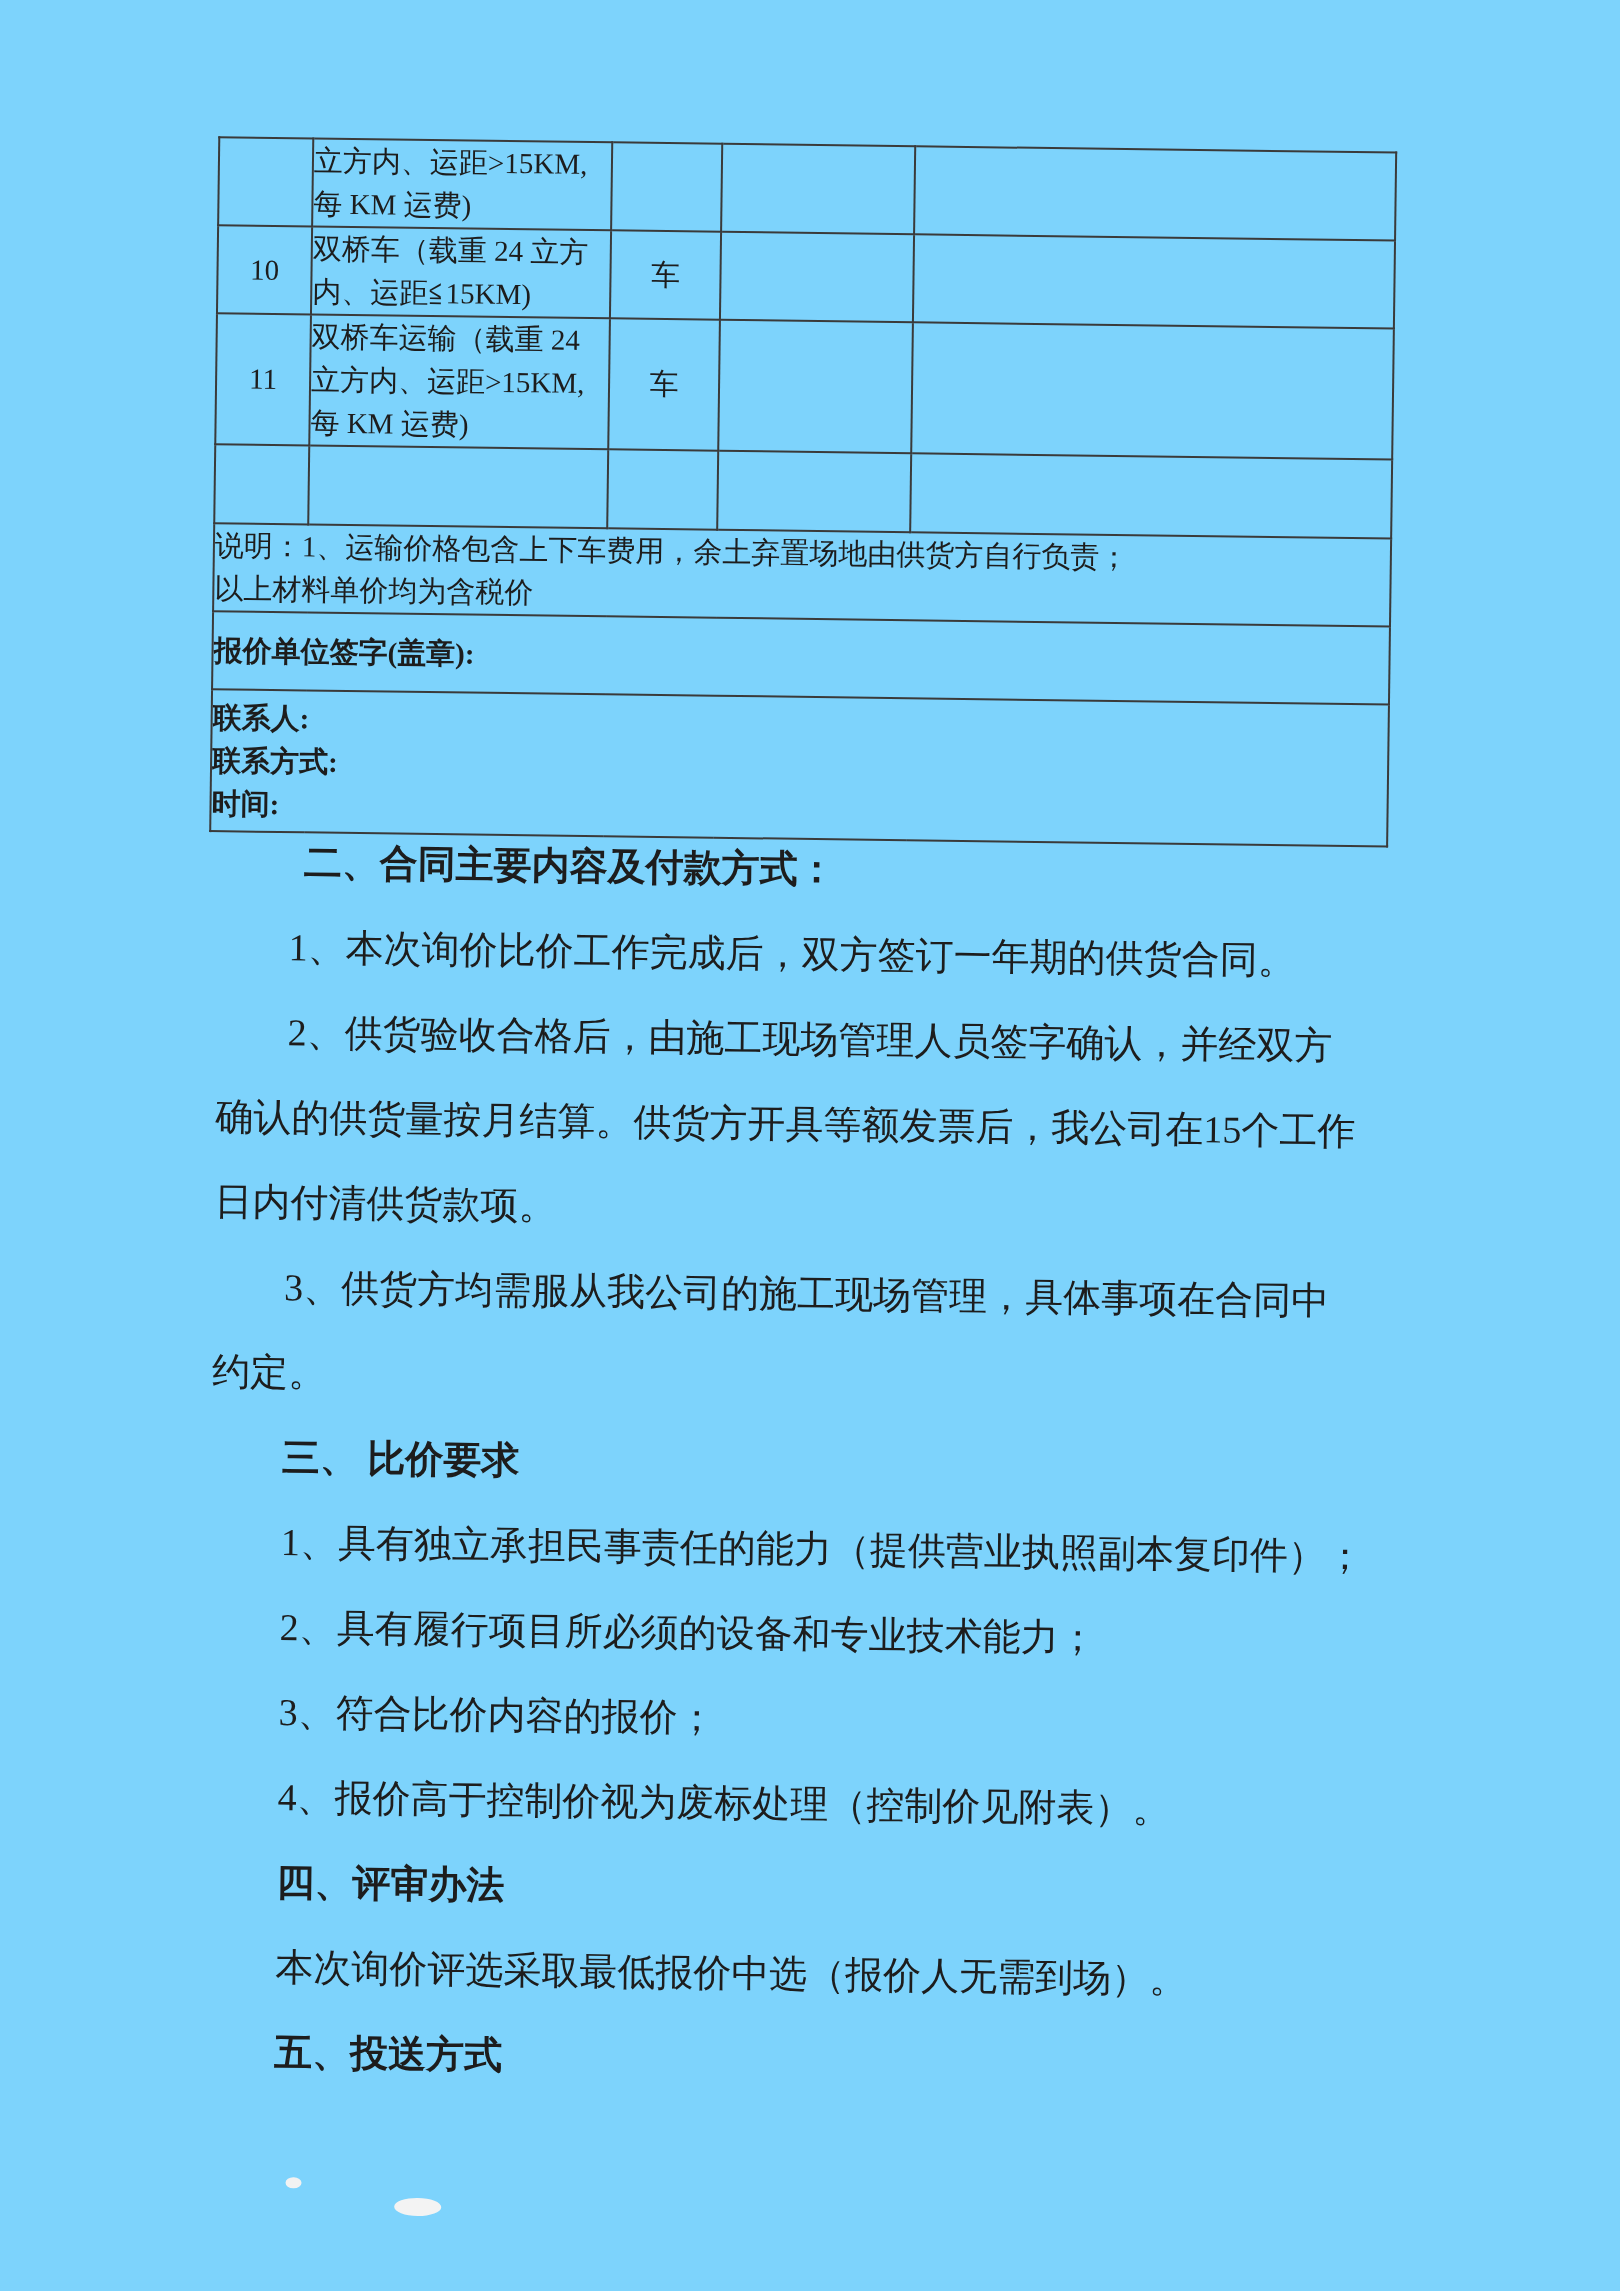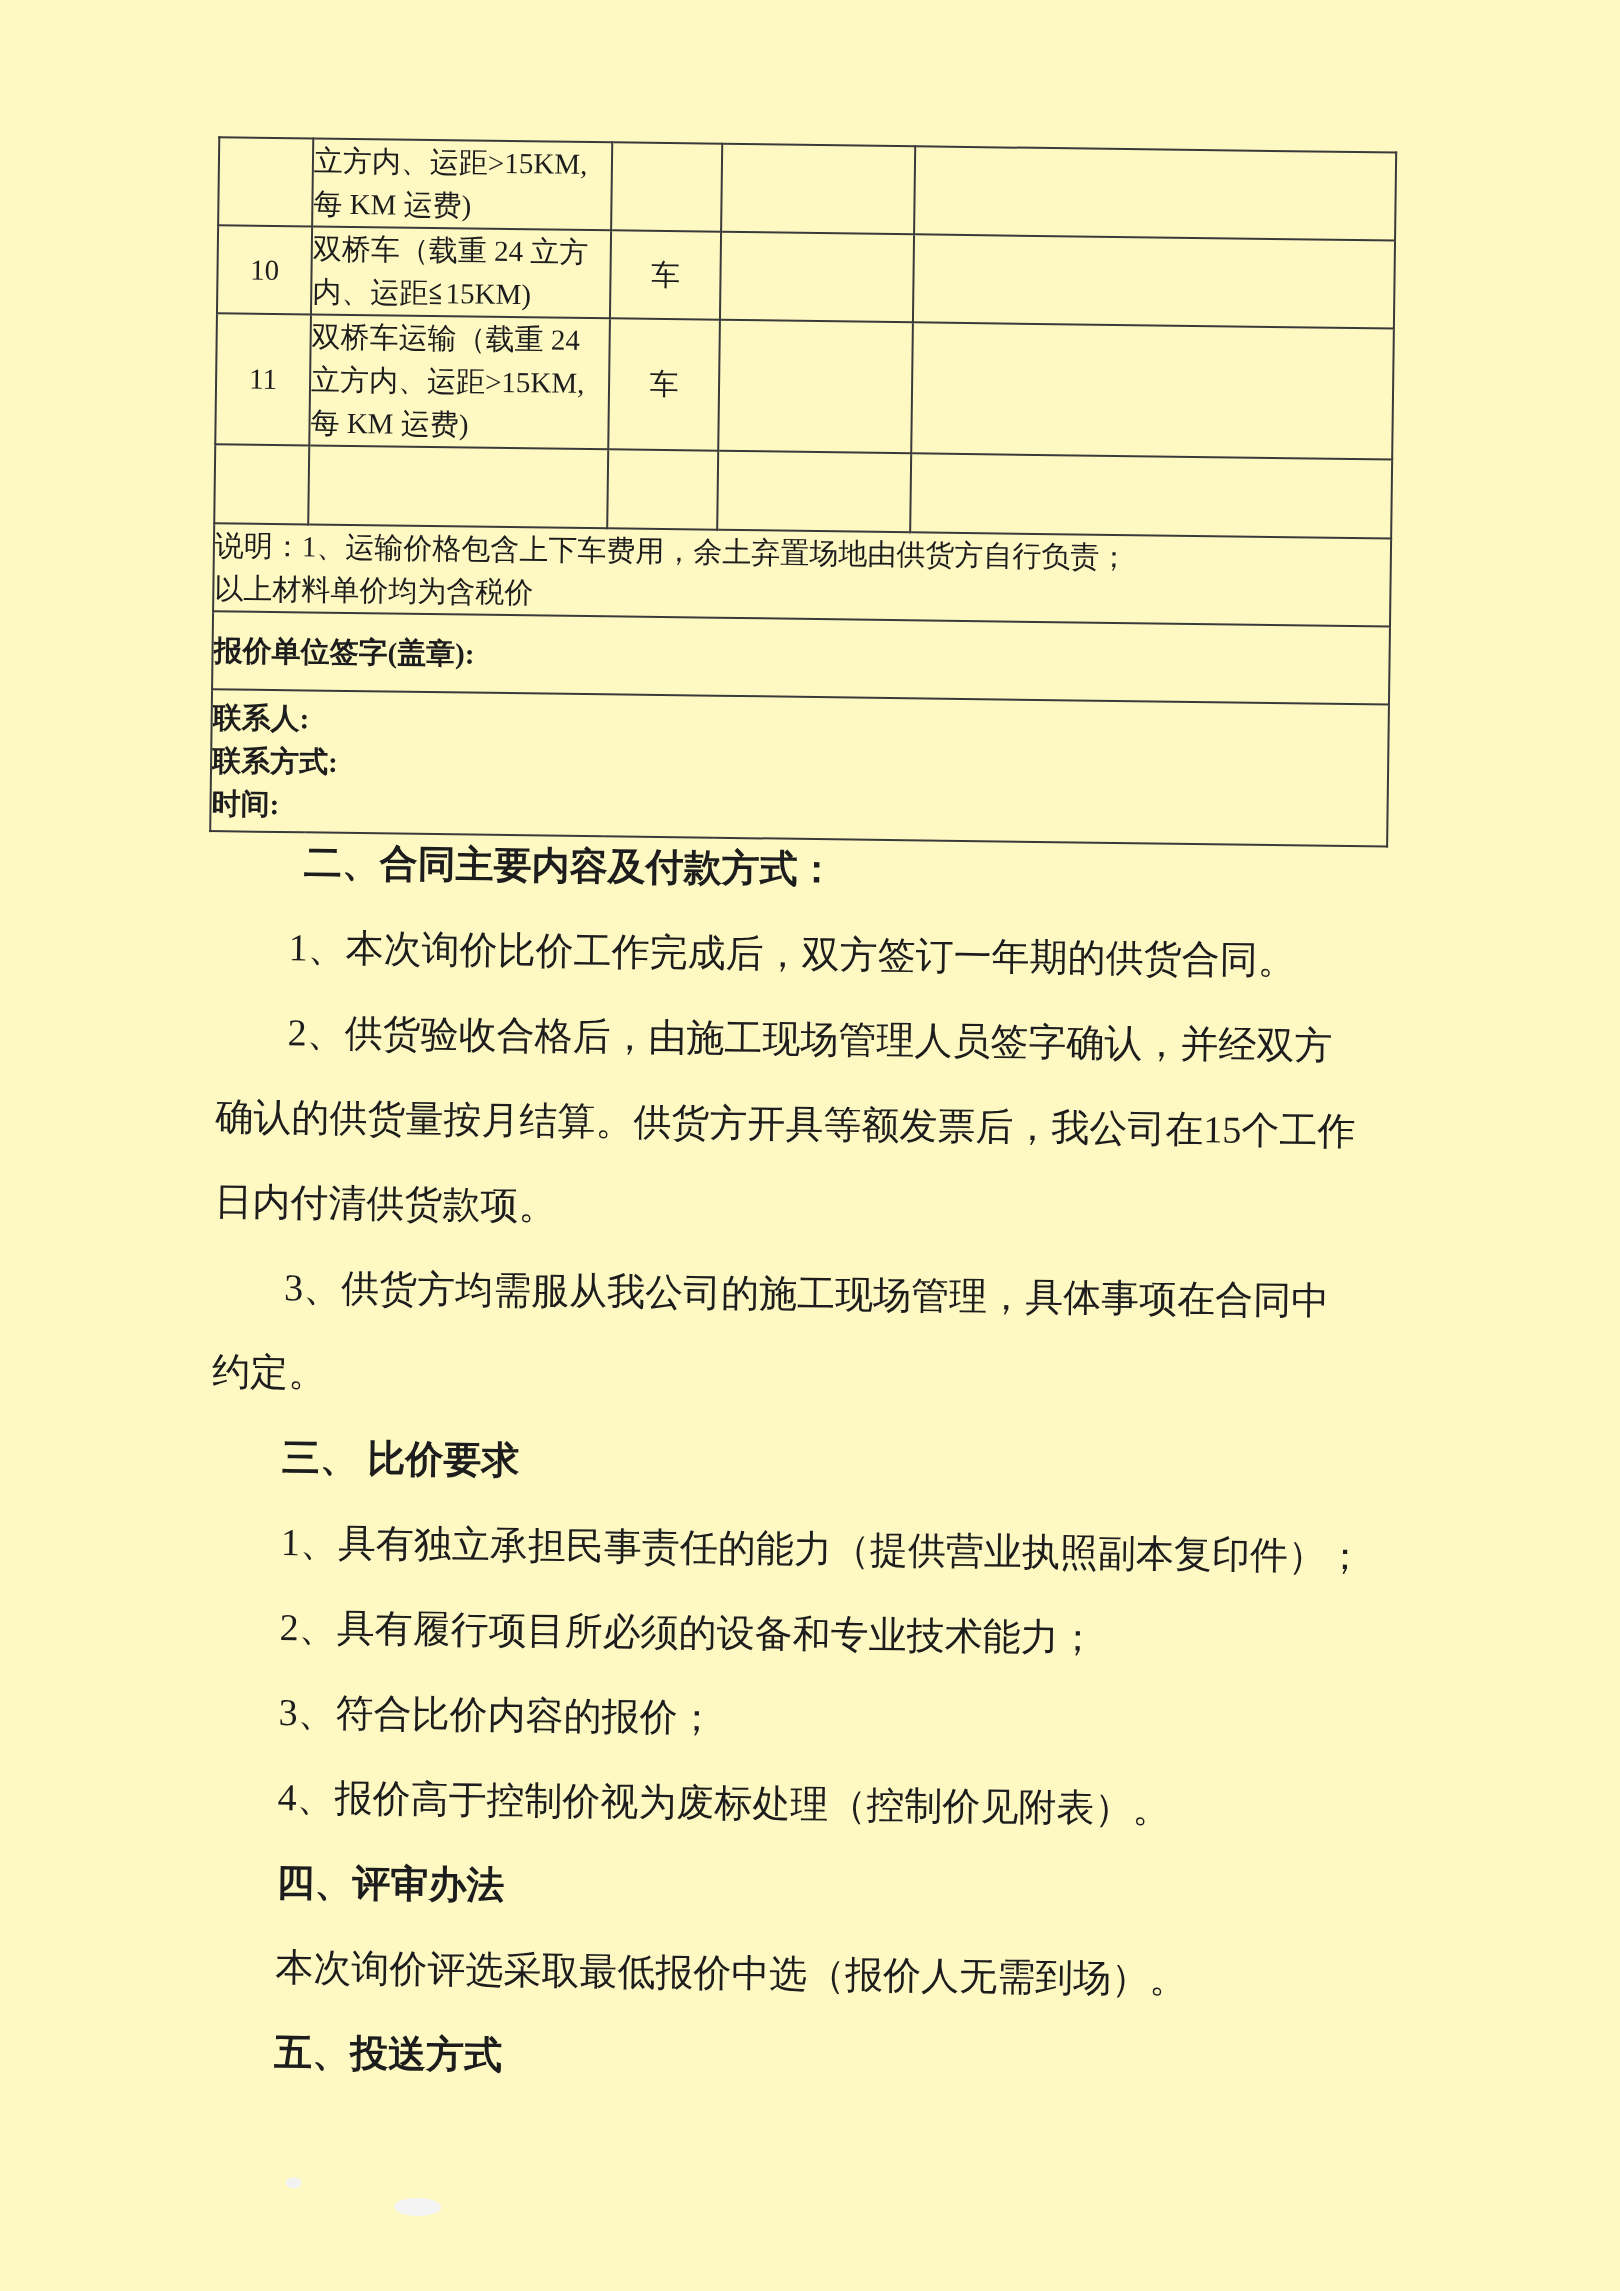--- a/index.html
+++ b/index.html
@@ -1,21 +1,21 @@
 <!DOCTYPE html>
 <html><head>
 <meta charset="utf-8">
 <style>
   html,body{margin:0;padding:0;}
   body{
     width:1620px;height:2292px;background:#ffffff;overflow:hidden;
     font-family:"Liberation Serif","DejaVu Serif",serif;
   }
   .page{
-    position:relative;width:1620px;height:2292px;background:#fef9c3;color:#1d1d1d;
+    position:relative;width:1620px;height:2292px;background:#7dd3fc;color:#1d1d1d;
   }
   
   .tilt{
     position:absolute;left:0;top:0;width:1620px;height:2292px;
     transform:rotate(0.75deg);transform-origin:814px 392px;
   }
   table.quote-table{
     position:absolute;left:215px;top:144px;width:1177px;
     border-collapse:collapse;table-layout:fixed;
     border:2.9px solid #3a3a3a;

